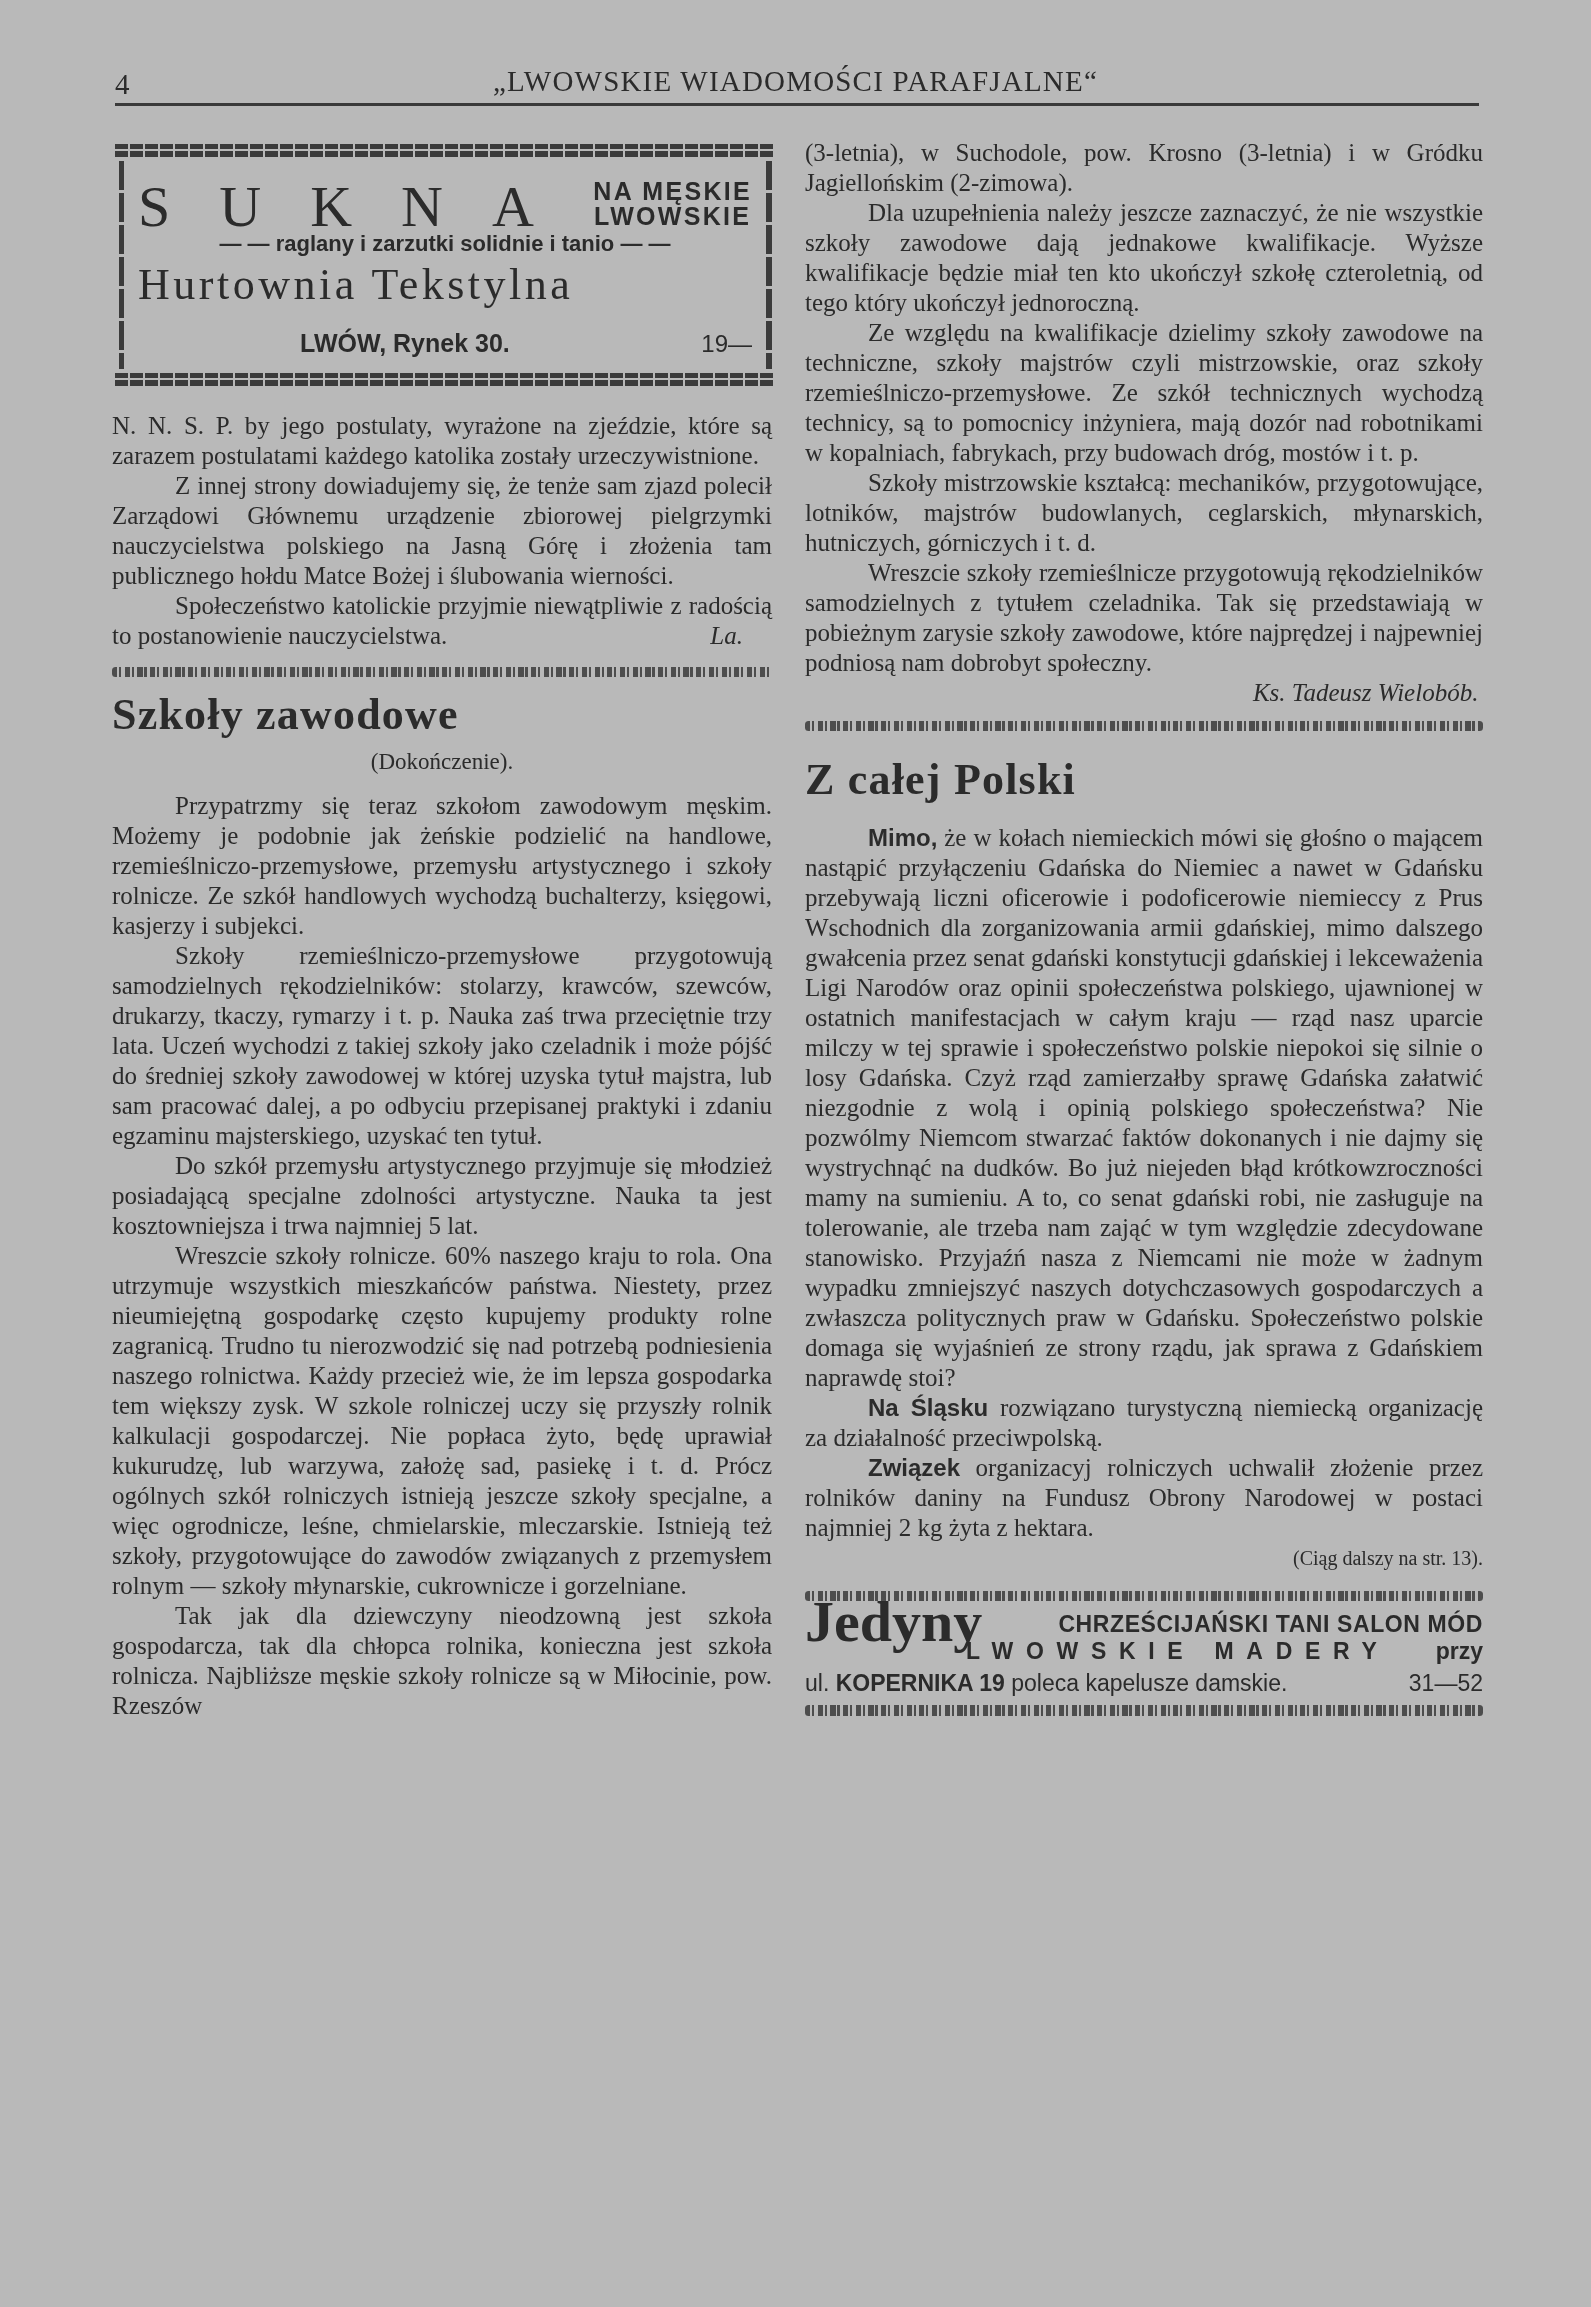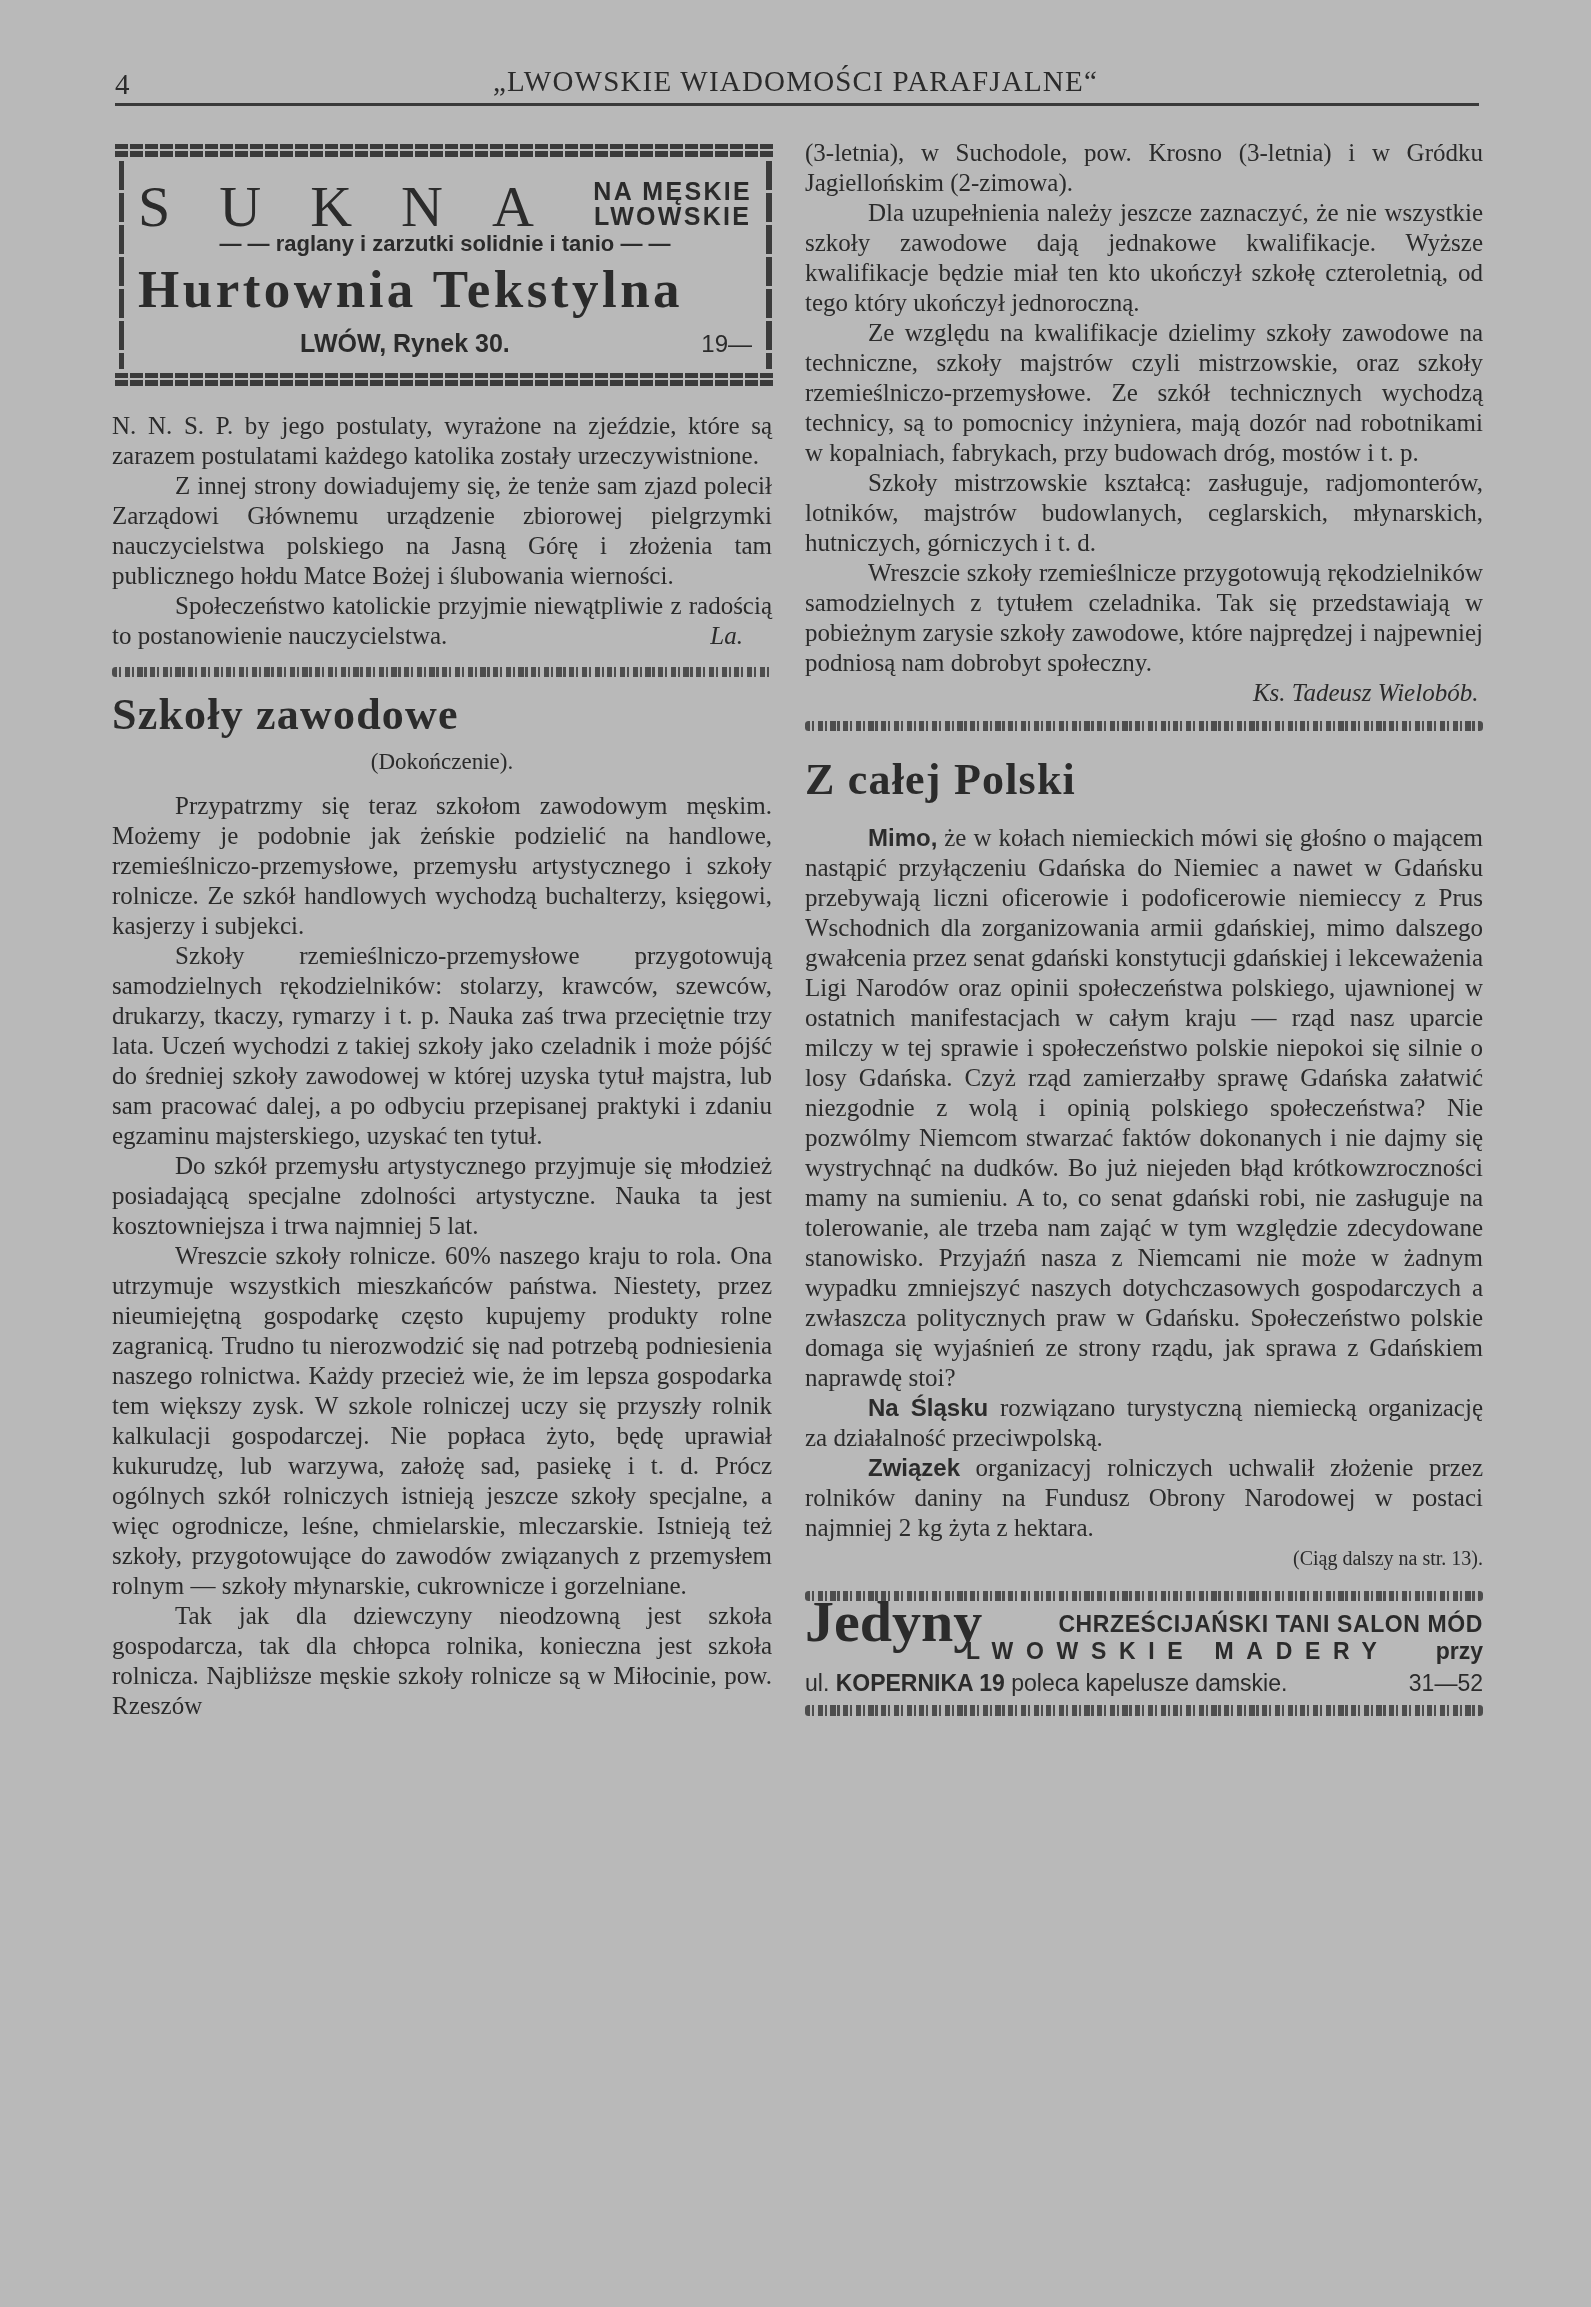--- a/index.html
+++ b/index.html
@@ -65,21 +65,21 @@
       position: absolute; right: 23px; top: 35px; text-align: center;
       font-size: 25px; line-height: 25px; font-weight: bold; letter-spacing: 2.3px;
       font-family: "Liberation Sans", sans-serif;
     }
     .ad1-raglany {
       position: absolute; left: 23px; right: 23px; top: 87px; text-align: center;
       font-size: 22px; font-weight: bold; font-family: "Liberation Sans", sans-serif;
     }
     .ad1-hurtownia {
       position: absolute; left: 23px; right: 23px; top: 115px;
-      font-size: 53px; font-weight: bold; letter-spacing: 3.5px; white-space: nowrap;
+      font-size: 44px; font-weight: normal; letter-spacing: 3.5px; white-space: nowrap;
       font-family: "Liberation Serif", serif;
     }
     .ad1-address {
       position: absolute; left: 185px; top: 185px;
       font-size: 25px; font-weight: bold; font-family: "Liberation Sans", sans-serif;
     }
     .ad1-code {
       position: absolute; right: 23px; top: 186px;
       font-size: 24px; font-family: "Liberation Sans", sans-serif;
     }
@@ -148,21 +148,21 @@
   <p class="indent">Szkoły rzemieślniczo-przemysłowe przygotowują samodzielnych rękodzielników: stolarzy, krawców, szewców, drukarzy, tkaczy, rymarzy i t. p. Nauka zaś trwa przeciętnie trzy lata. Uczeń wychodzi z takiej szkoły jako czeladnik i może pójść do średniej szkoły zawodowej w której uzyska tytuł majstra, lub sam pracować dalej, a po odbyciu przepisanej praktyki i zdaniu egzaminu majsterskiego, uzyskać ten tytuł.</p>
   <p class="indent">Do szkół przemysłu artystycznego przyjmuje się młodzież posiadającą specjalne zdolności artystyczne. Nauka ta jest kosztowniejsza i trwa najmniej 5 lat.</p>
   <p class="indent">Wreszcie szkoły rolnicze. 60% naszego kraju to rola. Ona utrzymuje wszystkich mieszkańców państwa. Niestety, przez nieumiejętną gospodarkę często kupujemy produkty rolne zagranicą. Trudno tu nierozwodzić się nad potrzebą podniesienia naszego rolnictwa. Każdy przecież wie, że im lepsza gospodarka tem większy zysk. W szkole rolniczej uczy się przyszły rolnik kalkulacji gospodarczej. Nie popłaca żyto, będę uprawiał kukurudzę, lub warzywa, założę sad, pasiekę i t. d. Prócz ogólnych szkół rolniczych istnieją jeszcze szkoły specjalne, a więc ogrodnicze, leśne, chmielarskie, mleczarskie. Istnieją też szkoły, przygotowujące do zawodów związanych z przemysłem rolnym — szkoły młynarskie, cukrownicze i gorzelniane.</p>
   <p class="indent">Tak jak dla dziewczyny nieodzowną jest szkoła gospodarcza, tak dla chłopca rolnika, konieczna jest szkoła rolnicza. Najbliższe męskie szkoły rolnicze są w Miłocinie, pow. Rzeszów</p>
 </div>
 
 <div class="col col-right">
   <p>(3-letnia), w Suchodole, pow. Krosno (3-letnia) i w Gródku Jagiellońskim (2-zimowa).</p>
   <p class="indent">Dla uzupełnienia należy jeszcze zaznaczyć, że nie wszystkie szkoły zawodowe dają jednakowe kwalifikacje. Wyższe kwalifikacje będzie miał ten kto ukończył szkołę czteroletnią, od tego który ukończył jednoroczną.</p>
   <p class="indent">Ze względu na kwalifikacje dzielimy szkoły zawodowe na techniczne, szkoły majstrów czyli mistrzowskie, oraz szkoły rzemieślniczo-przemysłowe. Ze szkół technicznych wychodzą technicy, są to pomocnicy inżyniera, mają dozór nad robotnikami w kopalniach, fabrykach, przy budowach dróg, mostów i t. p.</p>
-  <p class="indent">Szkoły mistrzowskie kształcą: zasługuje, radjomonterów, lotników, majstrów budowlanych, ceglarskich, młynarskich, hutniczych, górniczych i t. d.</p>
+  <p class="indent">Szkoły mistrzowskie kształcą: mechaników, przygotowujące, lotników, majstrów budowlanych, ceglarskich, młynarskich, hutniczych, górniczych i t. d.</p>
   <p class="indent">Wreszcie szkoły rzemieślnicze przygotowują rękodzielników samodzielnych z tytułem czeladnika. Tak się przedstawiają w pobieżnym zarysie szkoły zawodowe, które najprędzej i najpewniej podniosą nam dobrobyt społeczny.</p>
   <div class="signature">Ks. Tadeusz Wielobób.</div>
   <div class="ornament" style="margin-top:12.7px;"></div>
   <h2 class="sec-title" style="margin-top:23px; margin-bottom:17.3px;">Z całej Polski</h2>
   <p class="indent"><span class="bold-lead">Mimo,</span><span> że w kołach niemieckich mówi się głośno o mającem nastąpić przyłączeniu Gdańska do Niemiec a nawet w Gdańsku przebywają liczni oficerowie i podoficerowie niemieccy z Prus Wschodnich dla zorganizowania armii gdańskiej, mimo dalszego gwałcenia przez senat gdański konstytucji gdańskiej i lekceważenia Ligi Narodów oraz opinii społeczeństwa polskiego, ujawnionej w ostatnich manifestacjach w całym kraju — rząd nasz uparcie milczy w tej sprawie i społeczeństwo polskie niepokoi się silnie o losy Gdańska. Czyż rząd zamierzałby sprawę Gdańska załatwić niezgodnie z wolą i opinią polskiego społeczeństwa? Nie pozwólmy Niemcom stwarzać faktów dokonanych i nie dajmy się wystrychnąć na dudków. Bo już niejeden błąd krótkowzroczności mamy na sumieniu. A to, co senat gdański robi, nie zasługuje na tolerowanie, ale trzeba nam zająć w tym względzie zdecydowane stanowisko. Przyjaźń nasza z Niemcami nie może w żadnym wypadku zmniejszyć naszych dotychczasowych gospodarczych a zwłaszcza politycznych praw w Gdańsku. Społeczeństwo polskie domaga się wyjaśnień ze strony rządu, jak sprawa z Gdańskiem naprawdę stoi?</span></p>
   <p class="indent"><span class="bold-lead">Na Śląsku</span><span> rozwiązano turystyczną niemiecką organizację za działalność przeciwpolską.</span></p>
   <p class="indent"><span class="bold-lead">Związek</span><span> organizacyj rolniczych uchwalił złożenie przez rolników daniny na Fundusz Obrony Narodowej w postaci najmniej 2 kg żyta z hektara.</span></p>
   <div class="cont">(Ciąg dalszy na str. 13).</div>
   <div class="ornament" style="margin-top:17.3px;"></div>
   <div class="ad2">

